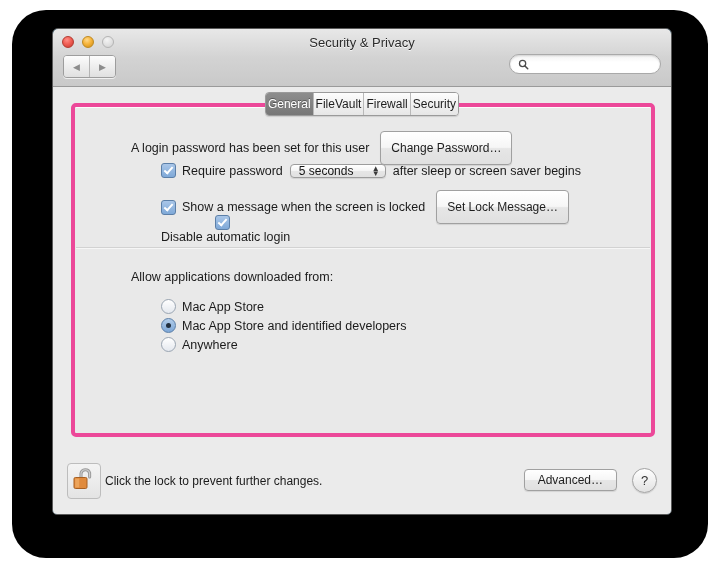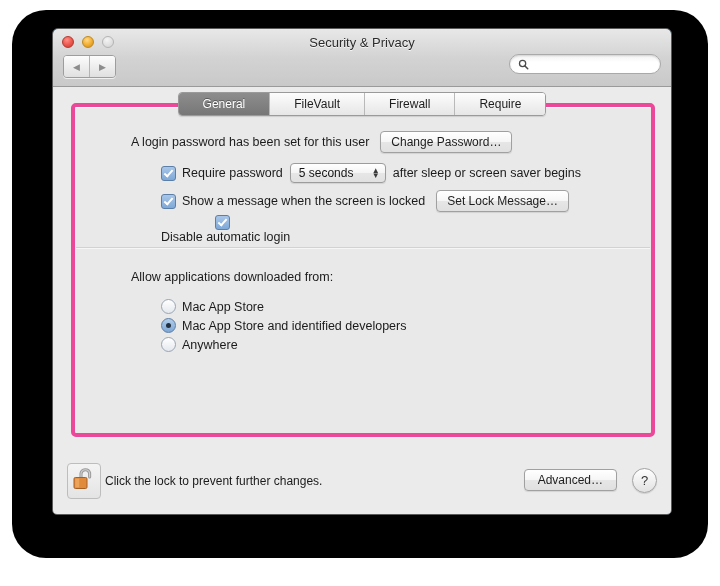--- a/index.html
+++ b/index.html
@@ -186,21 +186,21 @@
   .tabs {
     display: flex;
     height: 22px;
     border: 1px solid #9a9a9a;
     border-radius: 4px;
     overflow: hidden;
     background: linear-gradient(to bottom, #ffffff, #e7e7e7);
     box-shadow: 0 1px 1px rgba(0,0,0,0.12);
   }
   .tab {
-    padding: 0 24px;
+    padding: 0 2px;
     display: flex;
     align-items: center;
     font-size: 12px;
     color: #1d1d1d;
     background: linear-gradient(to bottom, #fdfdfd, #e6e6e6);
   }
   .tab + .tab { border-left: 1px solid #b9b9b9; }
   .tab.selected {
     background: linear-gradient(to bottom, #8d8d8d, #777777);
     color: #ffffff;
@@ -230,21 +230,21 @@
     font-size: 12.5px;
     color: #1b1b1b;
   }
 
   
   .pushbtn {
     font-family: "Liberation Sans", sans-serif;
     font-size: 12px;
     color: #1d1d1d;
     height: 18px;
-    padding: 10px 10px;
+    padding: 16px 10px;
     border: 1px solid #a0a0a0;
     border-radius: 4px;
     background: linear-gradient(to bottom, #ffffff 0%, #f6f6f6 48%, #e6e6e6 52%, #e0e0e0 100%);
     box-shadow: 0 1px 1px rgba(0,0,0,0.10);
     display: inline-flex;
     align-items: center;
     white-space: nowrap;
   }
 
   
@@ -267,21 +267,21 @@
     position: absolute;
     left: 4px; top: 1px;
     width: 3px; height: 7px;
     border: solid #ffffff;
     border-width: 0 2px 2px 0;
     transform: rotate(42deg);
   }
 
   
   .popup {
-    height: 20px;
+    height: 14px;
     min-width: 96px;
     border: 1px solid #9c9c9c;
     border-radius: 4px;
     background: linear-gradient(to bottom, #ffffff 0%, #f4f4f4 50%, #e6e6e6 51%, #e1e1e1 100%);
     box-shadow: 0 1px 1px rgba(0,0,0,0.10);
     display: inline-flex;
     align-items: center;
     justify-content: space-between;
     padding: 0 5px 0 8px;
     box-sizing: border-box;
@@ -417,21 +417,21 @@
     </div>
   </div>
 
   <div class="winbody">
 
     <div class="tabbar">
       <div class="tabs">
         <div class="tab selected">General</div>
         <div class="tab">FileVault</div>
         <div class="tab">Firewall</div>
-        <div class="tab">Require</div>
+        <div class="tab">Security</div>
       </div>
     </div>
 
     <div class="panel">
 
       <div class="row" style="position:absolute; left:56px; top:24px;">
         <span class="sentence">A login password has been set for this user</span>
         <button class="pushbtn" style="margin-left:11px;">Change Password…</button>
       </div>
 

